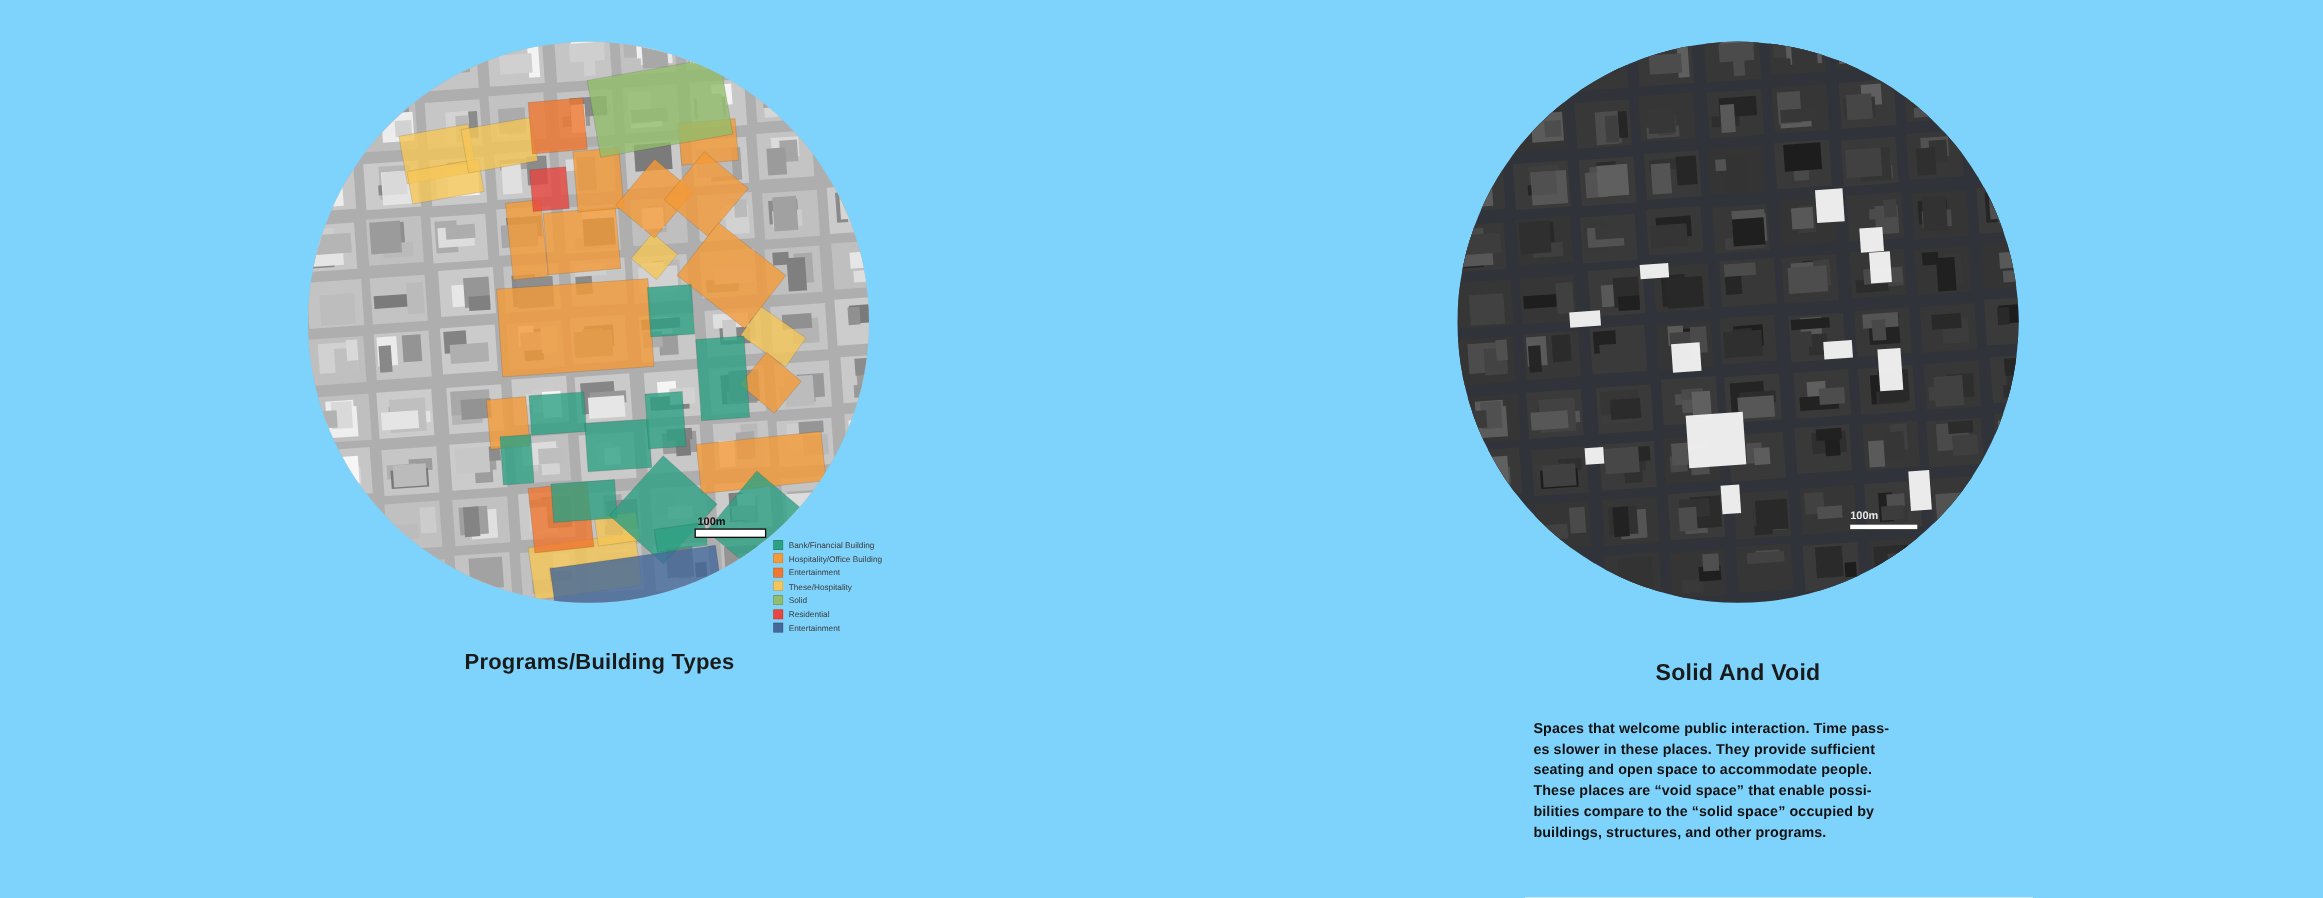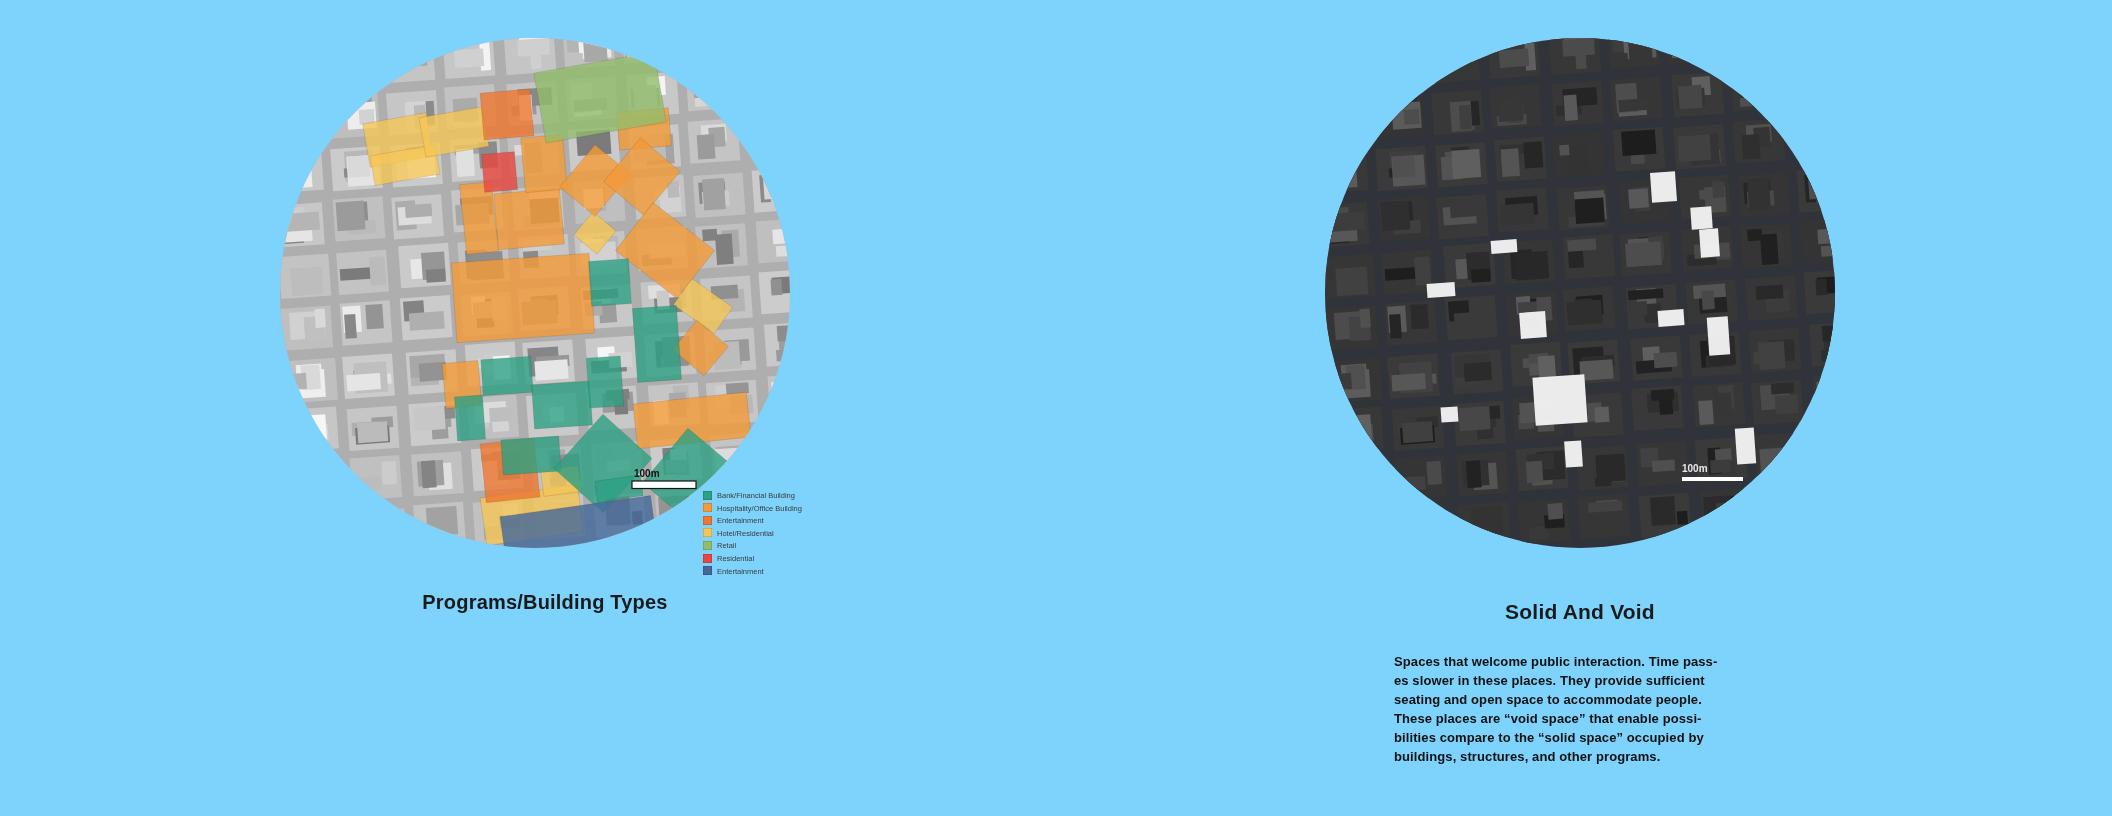--- a/index.html
+++ b/index.html
@@ -1270,25 +1270,25 @@
       <div class="legend-row">
         <span class="legend-swatch" style="background: rgb(244, 154, 56);"></span>
         <span class="legend-label">Hospitality/Office Building</span>
       </div>
       <div class="legend-row">
         <span class="legend-swatch" style="background: rgb(239, 119, 48);"></span>
         <span class="legend-label">Entertainment</span>
       </div>
       <div class="legend-row">
         <span class="legend-swatch" style="background: rgb(245, 198, 87);"></span>
-        <span class="legend-label">Hotel/Residential</span>
+        <span class="legend-label">These/Hospitality</span>
       </div>
       <div class="legend-row">
         <span class="legend-swatch" style="background: rgb(147, 189, 107);"></span>
-        <span class="legend-label">Retail</span>
+        <span class="legend-label">Solid</span>
       </div>
       <div class="legend-row">
         <span class="legend-swatch" style="background: rgb(232, 70, 63);"></span>
         <span class="legend-label">Residential</span>
       </div>
       <div class="legend-row">
         <span class="legend-swatch" style="background: rgb(68, 104, 154);"></span>
         <span class="legend-label">Entertainment</span>
       </div>
     </div>

